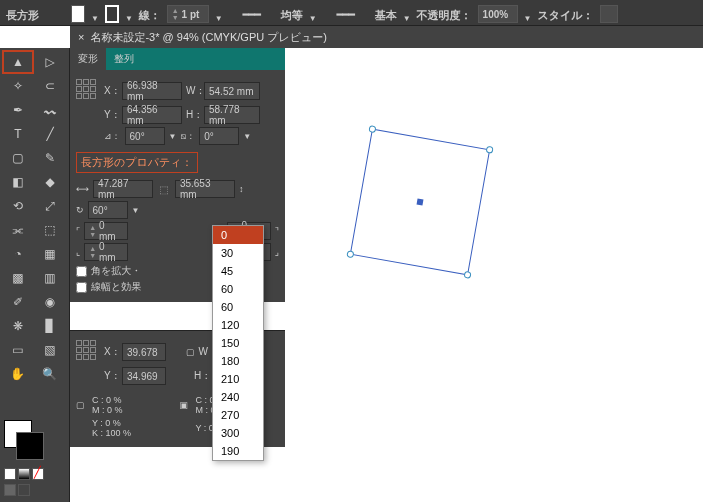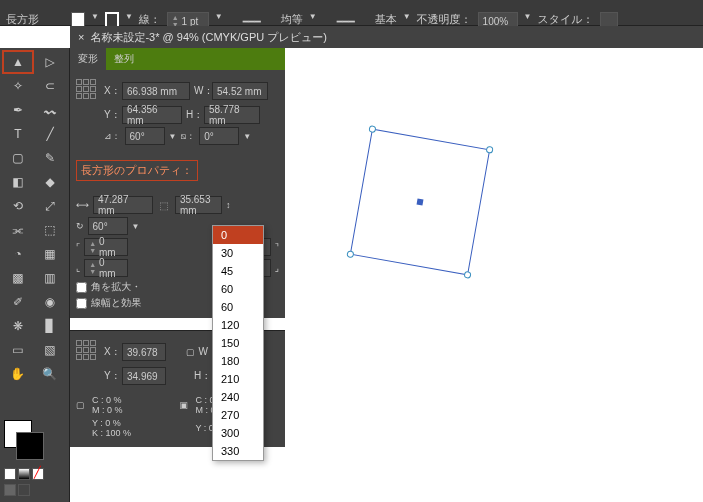--- a/index.html
+++ b/index.html
@@ -1,41 +1,41 @@
 <!DOCTYPE html>
 <html><head>
 <meta charset="utf-8">
 <style>
 * { margin:0; padding:0; box-sizing:border-box; font-family:"Hiragino Kaku Gothic Pro","Meiryo",sans-serif; }
 body { background:#fff; width:703px; height:502px; overflow:hidden; position:relative; font-size:11px; color:#ccc; }
-.topbar { position:absolute; top:0; left:0; right:0; height:26px; background:#3a3a3a; display:flex; align-items:flex-start; padding:12px 6px; gap:6px; border-bottom:1px solid #222; }
+.topbar { position:absolute; top:0; left:0; right:0; height:26px; background:#3a3a3a; display:flex; align-items:flex-end; padding:2px 6px; gap:6px; border-bottom:1px solid #222;font-weight:bold; }
 .tb-label { font-size:11px; }
 .tb-field { height:18px; background:#4a4a4a; border:1px solid #555; display:flex; align-items:center; padding:0 4px; font-size:10px; }
 .doctab { position:absolute; top:26px; left:70px; right:0; height:22px; background:#424242; display:flex; align-items:center; padding:0 8px; font-size:11px; color:#ddd; }
 .doctab .x { margin-right:6px; }
 .toolbox { position:absolute; top:48px; left:0; width:70px; bottom:0; background:#424242; border-right:1px solid #222; display:flex; flex-direction:column; padding:2px; }
 .tool-row { display:flex; height:24px; }
 .tool { width:32px; height:24px; display:flex; align-items:center; justify-content:center; color:#ccc; font-size:12px; }
 .tool.sel { outline:2px solid #c04020; outline-offset:-2px; }
 .swatch-area { margin-top:auto; padding:4px 2px; }
 .sw-big { width:28px; height:28px; background:#fff; border:1px solid #000; }
 .sw-big2 { width:28px; height:28px; background:#000; border:1px solid #666; margin-top:-16px; margin-left:12px; }
 .sw-row { display:flex; gap:2px; margin-top:8px; }
 .sw-s { width:12px; height:12px; border:1px solid #555; }
 .panels { position:absolute; top:48px; left:70px; width:215px; background:#424242; color:#ccc; }
-.panel-tabs { display:flex; height:22px; align-items:flex-end; font-size:10px; background:#4d7c0f; }
+.panel-tabs { display:flex; height:22px; align-items:flex-end; font-size:10px; background:#0f766e; }
 .ptab { padding:4px 8px; }
 .ptab.act { background:#424242; }
 .pbody { padding:6px; font-size:10px; }
 .frow { display:flex; align-items:center; gap:4px; margin:3px 0; }
 .fld { height:18px; background:#4a4a4a; border:1px solid #2a2a2a; padding:0 4px; display:flex; align-items:center; font-size:10px; min-width:0; }
 .lab { width:14px; text-align:right; font-size:10px; }
 .ref-icon { width:24px; height:24px; display:grid; grid-template-columns:repeat(3,6px); grid-template-rows:repeat(3,6px); gap:1px; }
 .ref-icon div { border:1px solid #888; }
-.sect-head { color:#ff9060; border:1px solid #c04020; padding:2px 4px; margin:12px 0; font-size:11px; display:inline-block; }
+.sect-head { color:#ff9060; border:1px solid #c04020; padding:2px 4px; margin:4px 0; font-size:11px; display:inline-block; }
 .link-icon { width:14px; height:18px; display:flex; align-items:center; justify-content:center; color:#999; }
 .chk { display:flex; align-items:center; gap:4px; font-size:10px; margin:2px 0; }
 .chk input { width:11px; height:11px; accent-color:#555; }
 .dropdown { position:absolute; top:225px; left:212px; width:52px; background:#fff; color:#000; border:1px solid #999; box-shadow:2px 2px 6px rgba(0,0,0,.3); z-index:10; }
 .dropdown div { height:18px; padding:0 8px; font-size:11px; display:flex; align-items:center; }
 .dropdown div.sel { background:#c04020; color:#fff; }
 .nav-panel { position:absolute; top:330px; left:70px; width:215px; background:#424242; border-top:1px solid #222; }
 .canvas { position:absolute; top:48px; left:285px; right:0; bottom:0; background:#fff; }
 .shape { position:absolute; top:90px; left:75px; width:120px; height:128px; transform:rotate(10deg); transform-origin:center; border:1.5px solid #3a5fbf; }
 .handle { position:absolute; width:7px; height:7px; border:1px solid #3a8fbf; background:#fff; border-radius:50%; }
@@ -165,21 +165,21 @@
           <div></div>
           <div></div>
           <div></div>
           <div></div>
           <div></div>
           <div></div>
           <div></div>
           <div></div>
         </div>
       <span class="lab">X：</span>
-      <div class="fld" style="width:68px">
+      <div class="fld" style="width:60px">
           <span>66.938 mm</span>
         </div>
       <span class="lab">W：</span>
       <div class="fld" style="width:56px">
           <span>54.52 mm</span>
         </div>
     </div>
     <div class="frow">
       <span style="width:24px"></span>
       <span class="lab">Y：</span>
@@ -206,21 +206,21 @@
     </div>
 
     <div class="sect-head">長方形のプロパティ：</div>
 
     <div class="frow">
       <span class="tiny">⟷</span>
       <div class="fld" style="width:60px">
           <span>47.287 mm</span>
         </div>
       <div class="link-icon">⬚</div>
-      <div class="fld" style="width:47px">
+      <div class="fld" style="width:60px">
           <span>35.653 mm</span>
         </div>
       <span class="tiny">↕</span>
     </div>
     <div class="frow">
       <span class="tiny">↻</span>
       <div class="fld" style="width:40px">
           <span>60°</span>
         </div>
       <span class="chev">▼</span>
@@ -315,21 +315,21 @@
     <div>45</div>
     <div>60</div>
     <div>60</div>
     <div>120</div>
     <div>150</div>
     <div>180</div>
     <div>210</div>
     <div>240</div>
     <div>270</div>
     <div>300</div>
-    <div>330</div>
+    <div>190</div>
   </div>
 
 <div class="canvas">
   <div class="shape">
     <div class="handle tl"></div>
     <div class="handle tr"></div>
     <div class="handle bl"></div>
     <div class="handle br"></div>
     <div class="center-pt"></div>
   </div>

